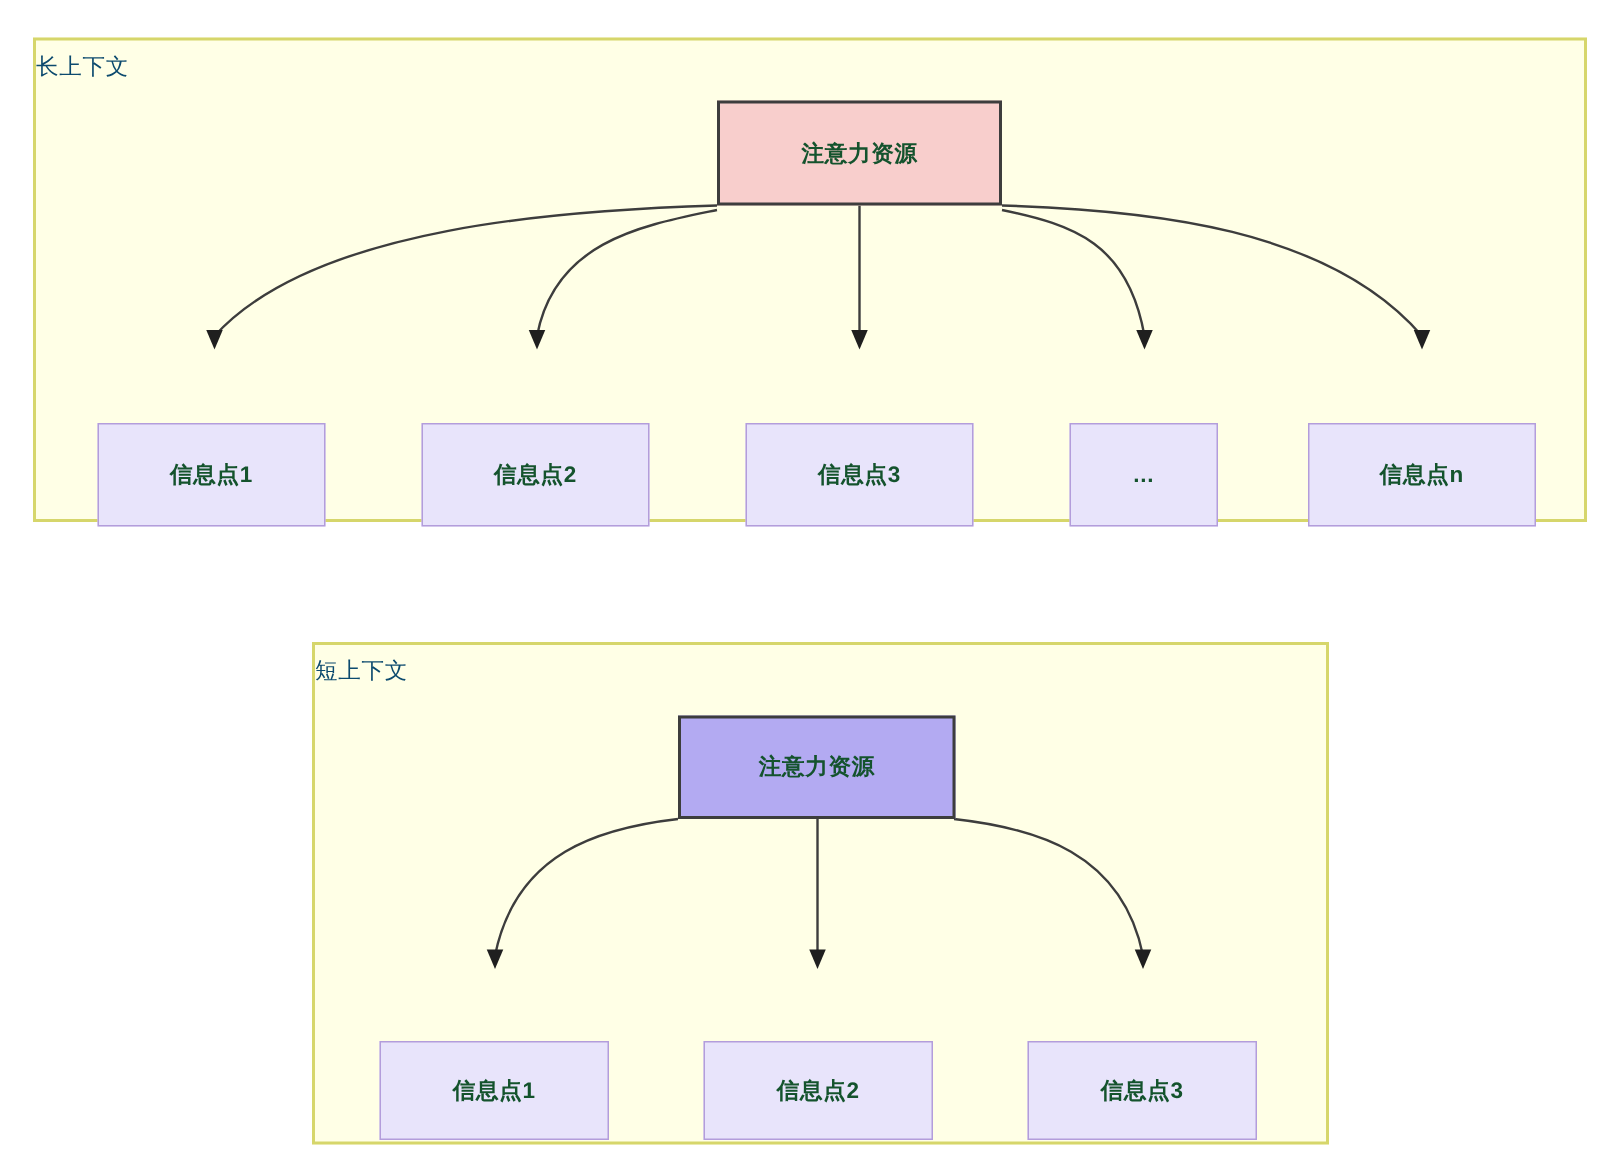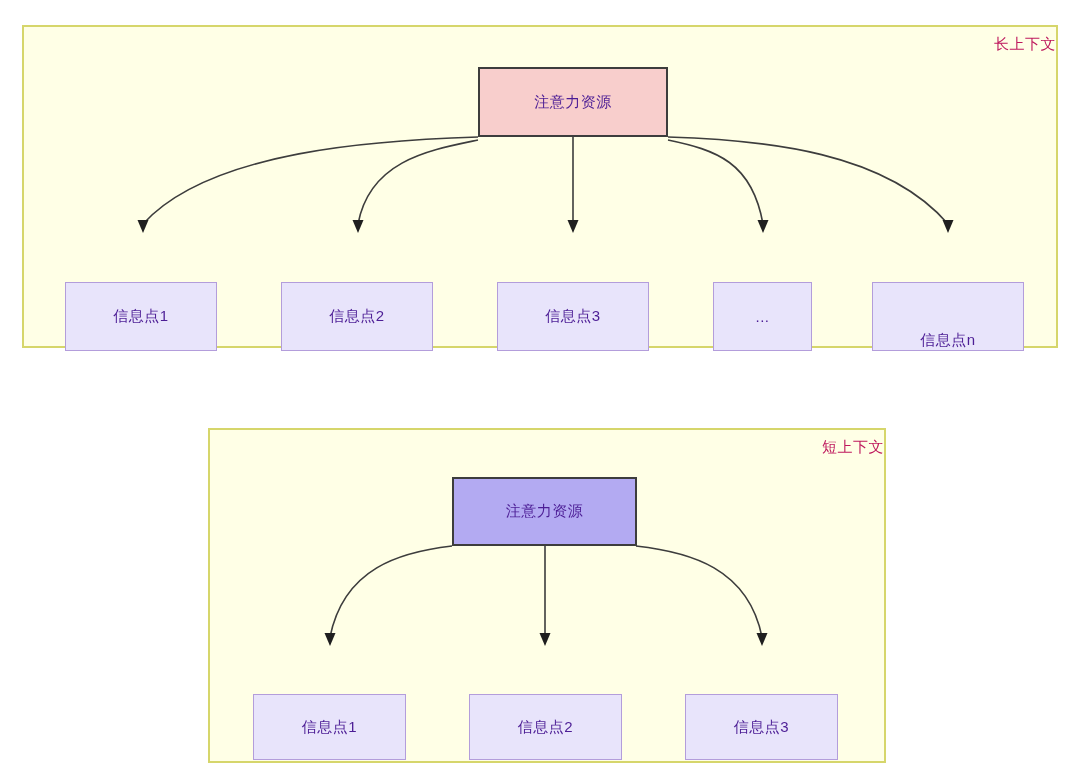--- a/index.html
+++ b/index.html
@@ -35,36 +35,37 @@
   #panel-short {
     left: 208px;
     top: 428px;
     width: 678px;
     height: 335px;
     text-decoration: underline;
   }
   .panel-title {
     position: absolute;
     width: 100%;
-    text-align: right;
+    text-align: left;
     top: 8px;
     left: 0;
     font-size: 15px;
-    color: #be185d;
+    color: #0c4a6e;
     letter-spacing: 0.5px;
   }
   .node {
     position: absolute;
     box-sizing: border-box;
     display: flex;
     align-items: center;
     justify-content: center;
     font-size: 15px;
-    color: #4c1d95;
+    color: #14532d;
     letter-spacing: 0.5px;
+    font-weight: bold;
   }
   .node-attention-long {
     background: #f8cecc;
     border: 2px solid #3d3d3d;
   }
   .node-attention-short {
     background: #b3aaf2;
     border: 2px solid #3d3d3d;
   }
   .node-info {
@@ -131,21 +132,21 @@
   </div>
 
   <div class="node node-info" style="left:497px; top:234px; width:152px; height:69px;">
     <span>信息点3</span>
   </div>
 
   <div class="node node-info" style="left:713px; top:234px; width:99px; height:69px;">
     <span>...</span>
   </div>
 
-  <div class="node node-info" style="left:872px; top:234px; width:152px; height:69px;align-items:flex-end;">
+  <div class="node node-info" style="left:872px; top:234px; width:152px; height:69px;">
     <span>信息点n</span>
   </div>
 
   <div class="panel" id="panel-short">
     <div class="panel-title">短上下文</div>
   </div>
 
   <svg class="edges">
 
     <path d="M 452,546 C 400,552 344,568 330,637"></path>

